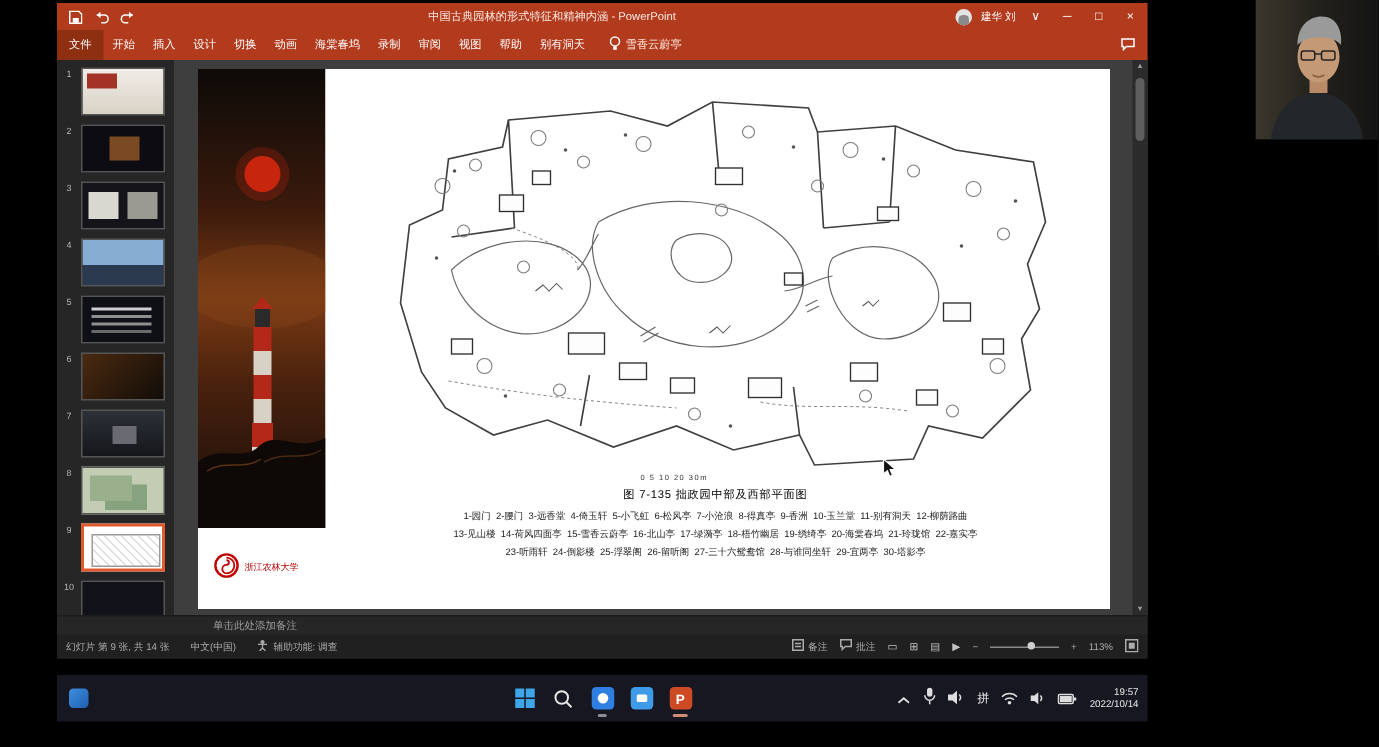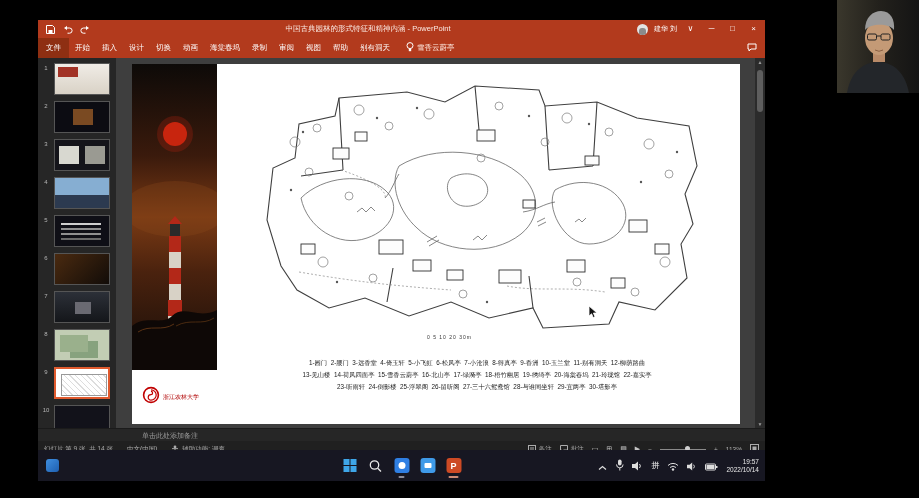--- a/index.html
+++ b/index.html
@@ -1,20 +1,20 @@
 <!DOCTYPE html>
 <html><head>
 <meta charset="utf-8">
 <style>
   * { margin:0; padding:0; box-sizing:border-box; }
   html,body { background:#000; font-family:"Liberation Sans",sans-serif; }
   #screen { position:relative; width:919px; height:498px; background:#000; overflow:hidden; }
 
   
-  #ppt { position:absolute; left:38px; top:20px; width:727px; height:437px; background:#262626; }
+  #ppt { position:absolute; left:38px; top:2px; width:727px; height:437px; background:#262626; }
 
   
   #titlebar { position:absolute; left:0; top:0; width:100%; height:18px; background:#b23a1d; display:flex; align-items:center; color:#fff; }
   .qat { display:flex; align-items:center; gap:7px; padding:0 8px; }
   .qat svg { display:block; }
   #win-title { flex:1; text-align:center; font-size:7.5px; white-space:nowrap; overflow:hidden; color:#fbe9e2; }
   .tb-right { display:flex; align-items:center; gap:6px; padding-right:4px; }
   .avatar { width:11px; height:11px; border-radius:50%; background:#e3e3e3; overflow:hidden; display:flex; align-items:flex-end; justify-content:center; }
   .avatar i { width:7px; height:7px; background:#8a8a8a; border-radius:3px 3px 0 0; display:block; }
   .user-name { font-size:7px; white-space:nowrap; }
@@ -313,20 +313,21 @@
             <g stroke="#555" stroke-width="0.7" fill="none">
               <path d="M120,140 l5,-4 l4,4 l5,-5 l4,4 M236,168 l5,-4 l4,4 l5,-5 M338,150 l4,-3 l3,3 l4,-4"></path>
             </g>
             <g stroke="#777" stroke-width="0.6" fill="none" stroke-dasharray="2,2">
               <path d="M62,200 C120,210 160,214 214,218 M270,214 C300,220 330,214 368,220 M104,98 C140,110 150,120 148,126"></path>
             </g>
           </svg>
         </div>
 
         <span id="scale-label">0 5 10 20 30m</span>
+        <div id="caption">图 7-135  拙政园中部及西部平面图</div>
         <div id="legend">
           <p>1-园门  2-腰门  3-远香堂  4-倚玉轩  5-小飞虹  6-松风亭  7-小沧浪  8-得真亭  9-香洲  10-玉兰堂  11-别有洞天  12-柳荫路曲</p>
           <p>13-见山楼  14-荷风四面亭  15-雪香云蔚亭  16-北山亭  17-绿漪亭  18-梧竹幽居  19-绣绮亭  20-海棠春坞  21-玲珑馆  22-嘉实亭</p>
           <p>23-听雨轩  24-倒影楼  25-浮翠阁  26-留听阁  27-三十六鸳鸯馆  28-与谁同坐轩  29-宜两亭  30-塔影亭</p>
         </div>
       </div>
 
       <div id="scrollbar">
         <span class="arrow" style="top:1px">▲</span>
         <span class="thumb-v"></span>

